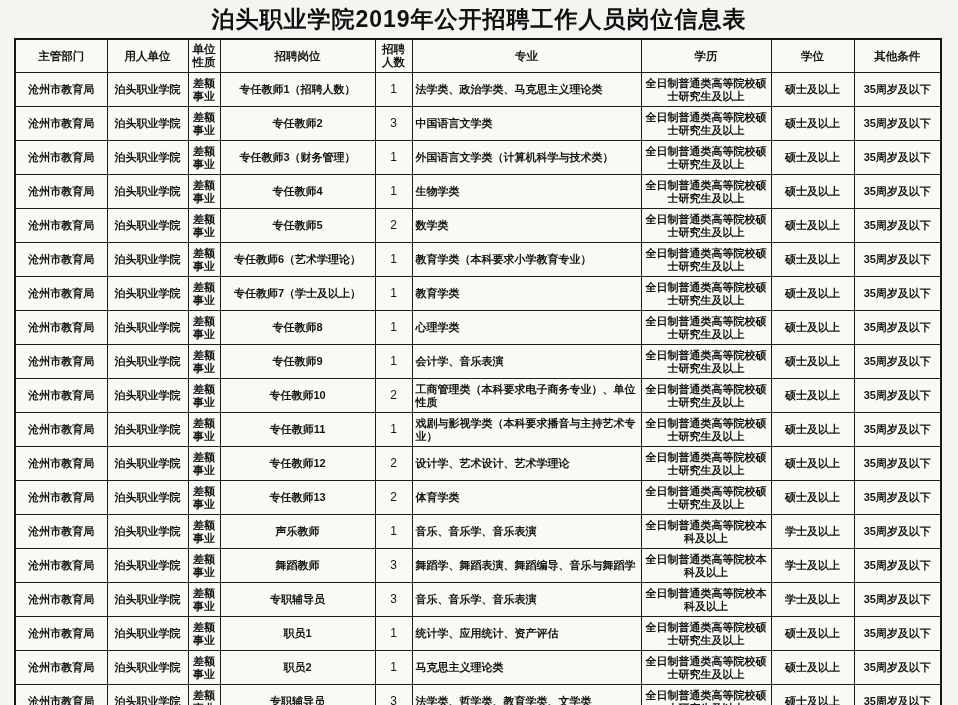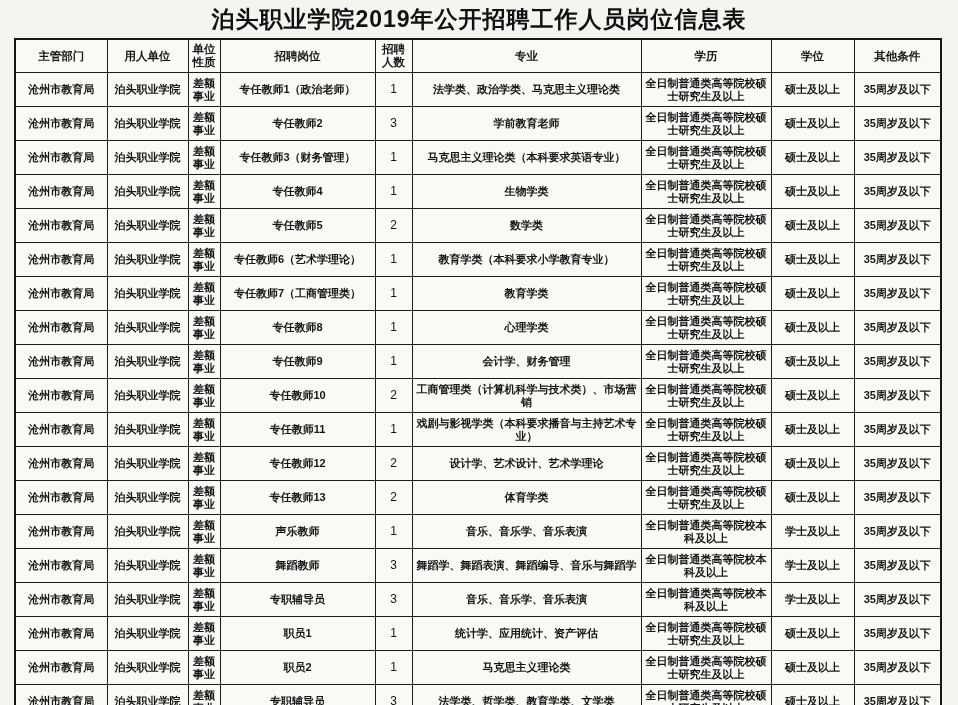--- a/index.html
+++ b/index.html
@@ -46,21 +46,21 @@
     word-break: break-all;
   }
   thead th {
     height: 30px;
     font-size: 11.5px;
   }
   tbody td {
     height: 31px;
   }
   td.col-major {
-    text-align: center;
+    text-align: left;
     margin-left: 9px;
   }
   td.col-count {
     font-weight: normal;
     font-size: 12px;
   }
 </style>
 </head>
 <body>
 
@@ -90,45 +90,45 @@
         <th>学历</th>
         <th>学位</th>
         <th>其他条件</th>
       </tr>
     </thead>
     <tbody id="table-body">
         <tr>
           <td class="col-dept">沧州市教育局</td>
           <td class="col-employer">泊头职业学院</td>
           <td class="col-nature">差额事业</td>
-          <td class="col-position">专任教师1（政治老师）</td>
+          <td class="col-position">专任教师1（招聘人数）</td>
           <td class="col-count">1</td>
           <td class="col-major">法学类、政治学类、马克思主义理论类</td>
           <td class="col-education">全日制普通类高等院校硕士研究生及以上</td>
           <td class="col-degree">硕士及以上</td>
           <td class="col-other">35周岁及以下</td>
         </tr>
         <tr>
           <td class="col-dept">沧州市教育局</td>
           <td class="col-employer">泊头职业学院</td>
           <td class="col-nature">差额事业</td>
           <td class="col-position">专任教师2</td>
           <td class="col-count">3</td>
-          <td class="col-major">学前教育老师</td>
+          <td class="col-major">中国语言文学类</td>
           <td class="col-education">全日制普通类高等院校硕士研究生及以上</td>
           <td class="col-degree">硕士及以上</td>
           <td class="col-other">35周岁及以下</td>
         </tr>
         <tr>
           <td class="col-dept">沧州市教育局</td>
           <td class="col-employer">泊头职业学院</td>
           <td class="col-nature">差额事业</td>
           <td class="col-position">专任教师3（财务管理）</td>
           <td class="col-count">1</td>
-          <td class="col-major">马克思主义理论类（本科要求英语专业）</td>
+          <td class="col-major">外国语言文学类（计算机科学与技术类）</td>
           <td class="col-education">全日制普通类高等院校硕士研究生及以上</td>
           <td class="col-degree">硕士及以上</td>
           <td class="col-other">35周岁及以下</td>
         </tr>
         <tr>
           <td class="col-dept">沧州市教育局</td>
           <td class="col-employer">泊头职业学院</td>
           <td class="col-nature">差额事业</td>
           <td class="col-position">专任教师4</td>
           <td class="col-count">1</td>
@@ -156,21 +156,21 @@
           <td class="col-count">1</td>
           <td class="col-major">教育学类（本科要求小学教育专业）</td>
           <td class="col-education">全日制普通类高等院校硕士研究生及以上</td>
           <td class="col-degree">硕士及以上</td>
           <td class="col-other">35周岁及以下</td>
         </tr>
         <tr>
           <td class="col-dept">沧州市教育局</td>
           <td class="col-employer">泊头职业学院</td>
           <td class="col-nature">差额事业</td>
-          <td class="col-position">专任教师7（工商管理类）</td>
+          <td class="col-position">专任教师7（学士及以上）</td>
           <td class="col-count">1</td>
           <td class="col-major">教育学类</td>
           <td class="col-education">全日制普通类高等院校硕士研究生及以上</td>
           <td class="col-degree">硕士及以上</td>
           <td class="col-other">35周岁及以下</td>
         </tr>
         <tr>
           <td class="col-dept">沧州市教育局</td>
           <td class="col-employer">泊头职业学院</td>
           <td class="col-nature">差额事业</td>
@@ -180,32 +180,32 @@
           <td class="col-education">全日制普通类高等院校硕士研究生及以上</td>
           <td class="col-degree">硕士及以上</td>
           <td class="col-other">35周岁及以下</td>
         </tr>
         <tr>
           <td class="col-dept">沧州市教育局</td>
           <td class="col-employer">泊头职业学院</td>
           <td class="col-nature">差额事业</td>
           <td class="col-position">专任教师9</td>
           <td class="col-count">1</td>
-          <td class="col-major">会计学、财务管理</td>
+          <td class="col-major">会计学、音乐表演</td>
           <td class="col-education">全日制普通类高等院校硕士研究生及以上</td>
           <td class="col-degree">硕士及以上</td>
           <td class="col-other">35周岁及以下</td>
         </tr>
         <tr>
           <td class="col-dept">沧州市教育局</td>
           <td class="col-employer">泊头职业学院</td>
           <td class="col-nature">差额事业</td>
           <td class="col-position">专任教师10</td>
           <td class="col-count">2</td>
-          <td class="col-major">工商管理类（计算机科学与技术类）、市场营销</td>
+          <td class="col-major">工商管理类（本科要求电子商务专业）、单位性质</td>
           <td class="col-education">全日制普通类高等院校硕士研究生及以上</td>
           <td class="col-degree">硕士及以上</td>
           <td class="col-other">35周岁及以下</td>
         </tr>
         <tr>
           <td class="col-dept">沧州市教育局</td>
           <td class="col-employer">泊头职业学院</td>
           <td class="col-nature">差额事业</td>
           <td class="col-position">专任教师11</td>
           <td class="col-count">1</td>

